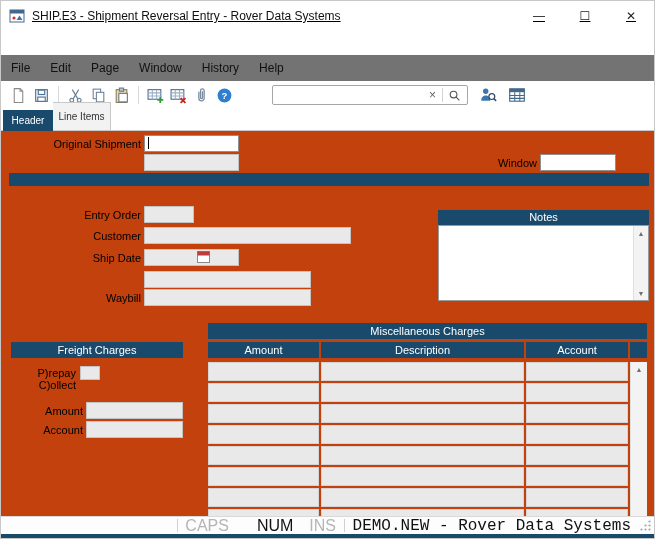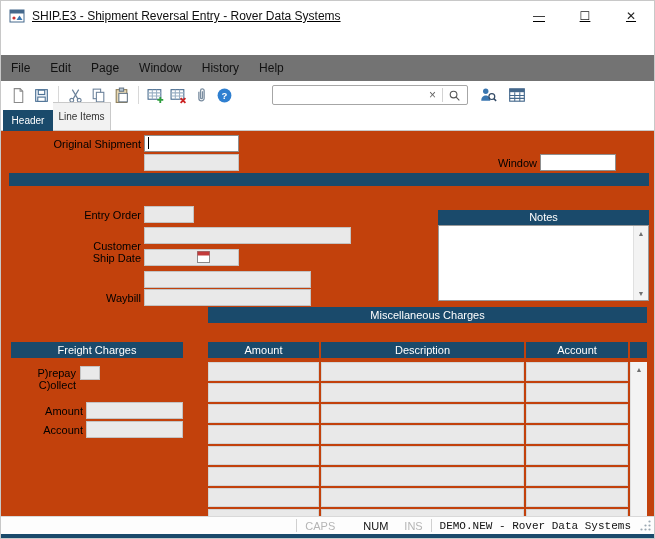--- a/index.html
+++ b/index.html
@@ -60,21 +60,21 @@
                    font-size:7px;color:#707070;background:#f3f3f3;}
   .vscroll .up{top:0;} .vscroll .down{bottom:0;}
   
   .mischead{position:absolute;display:grid;grid-template-columns:111px 203px 102px 17px;gap:2px;}
   .mhc{background:var(--navy);color:#fff;font-size:11px;text-align:center;height:16px;line-height:16px;}
   .miscbody{position:absolute;display:grid;grid-template-columns:111px 203px 102px;gap:2px;}
   .mcell{background:var(--field);border:1px solid #d4d4d4;height:19px;}
   .miscscroll{width:17px;}
   
   .statusbar{position:absolute;left:0;right:0;bottom:4px;height:18px;border-top:1px solid #d9d9d9;background:#fdfdfd;
-             display:flex;align-items:center;font-size:11px;}
+             display:flex;align-items:center;font-size:16px;}
   .ssep{width:1px;height:13px;background:#d0d0d0;}
   .skey{padding:0 8px;}
   .dim{color:#b5b5b5;}
   .on{color:#111;margin-left:12px;}
   .session{padding:0 8px;color:#111;white-space:nowrap;font-family:Liberation Mono, monospace;}
   .grip{margin-left:auto;margin-right:2px;display:inline-flex;}
   .bottomline{position:absolute;left:0;right:0;bottom:0;height:4px;background:var(--navy);}
 </style>
 </head>
 <body>
@@ -214,21 +214,21 @@
     <input class="fld gray" style="left: 143px; top: 23px; width: 95px; height: 17px;" value="">
 
     <span class="lbl" style="left:460px;top:26px;width:76px">Window</span>
     <input class="fld whitefld" style="left: 539px; top: 23px; width: 76px; height: 17px;" value="">
 
     <div class="navybar" style="left:8px;top:42px;width:640px;height:13px"></div>
 
     <span class="lbl" style="left:0px;top:78px;width:140px">Entry Order</span>
     <input class="fld gray" style="left: 143px; top: 75px; width: 50px; height: 17px;" value="">
 
-    <span class="lbl" style="left:0px;top:109px;width:140px">Customer</span>
+    <span class="lbl" style="left:0px;top:99px;width:140px">Customer</span>
     <input class="fld gray" style="left: 143px; top: 96px; width: 207px; height: 17px;" value="">
 
     <span class="lbl" style="left:0px;top:121px;width:140px">Ship Date</span>
     <input class="fld gray" style="left: 143px; top: 118px; width: 95px; height: 17px;" value="">
     <span class="calbtn" style="left:196px;top:120px">
       <svg width="13" height="12" viewBox="0 0 13 12">
           <rect x="0.5" y="0.5" width="12" height="11" fill="#fff" stroke="#8a8a8a"></rect>
           <rect x="0.5" y="0.5" width="12" height="4" fill="#c23b3b"></rect>
         </svg>
     </span>
@@ -250,21 +250,21 @@
     <div class="sechead" style="left:10px;top:211px;width:172px;height:16px;line-height:16px">Freight Charges</div>
     <span class="lbl" style="left:0px;top:236px;width:75px">P)repay</span>
     <input class="fld gray" style="left: 79px; top: 235px; width: 20px; height: 14px;" value="">
     <span class="lbl" style="left:0px;top:248px;width:75px">C)ollect</span>
 
     <span class="lbl" style="left:0px;top:274px;width:82px">Amount</span>
     <input class="fld gray" style="left: 85px; top: 271px; width: 97px; height: 17px;" value="">
     <span class="lbl" style="left:0px;top:293px;width:82px">Account</span>
     <input class="fld gray" style="left: 85px; top: 290px; width: 97px; height: 17px;" value="">
 
-    <div class="sechead" style="left:207px;top:176px;width:439px;height:16px;line-height:16px">Miscellaneous Charges</div>
+    <div class="sechead" style="left:207px;top:192px;width:439px;height:16px;line-height:16px">Miscellaneous Charges</div>
     <div class="mischead" style="left:207px;top:211px;width:439px">
         <div class="mhc">Amount</div>
         <div class="mhc">Description</div>
         <div class="mhc">Account</div>
         <div class="mhc"></div>
       </div>
     <div class="miscbody" style="left:207px;top:231px;width:420px">
         <div class="mcell"></div>
         <div class="mcell"></div>
         <div class="mcell"></div>

